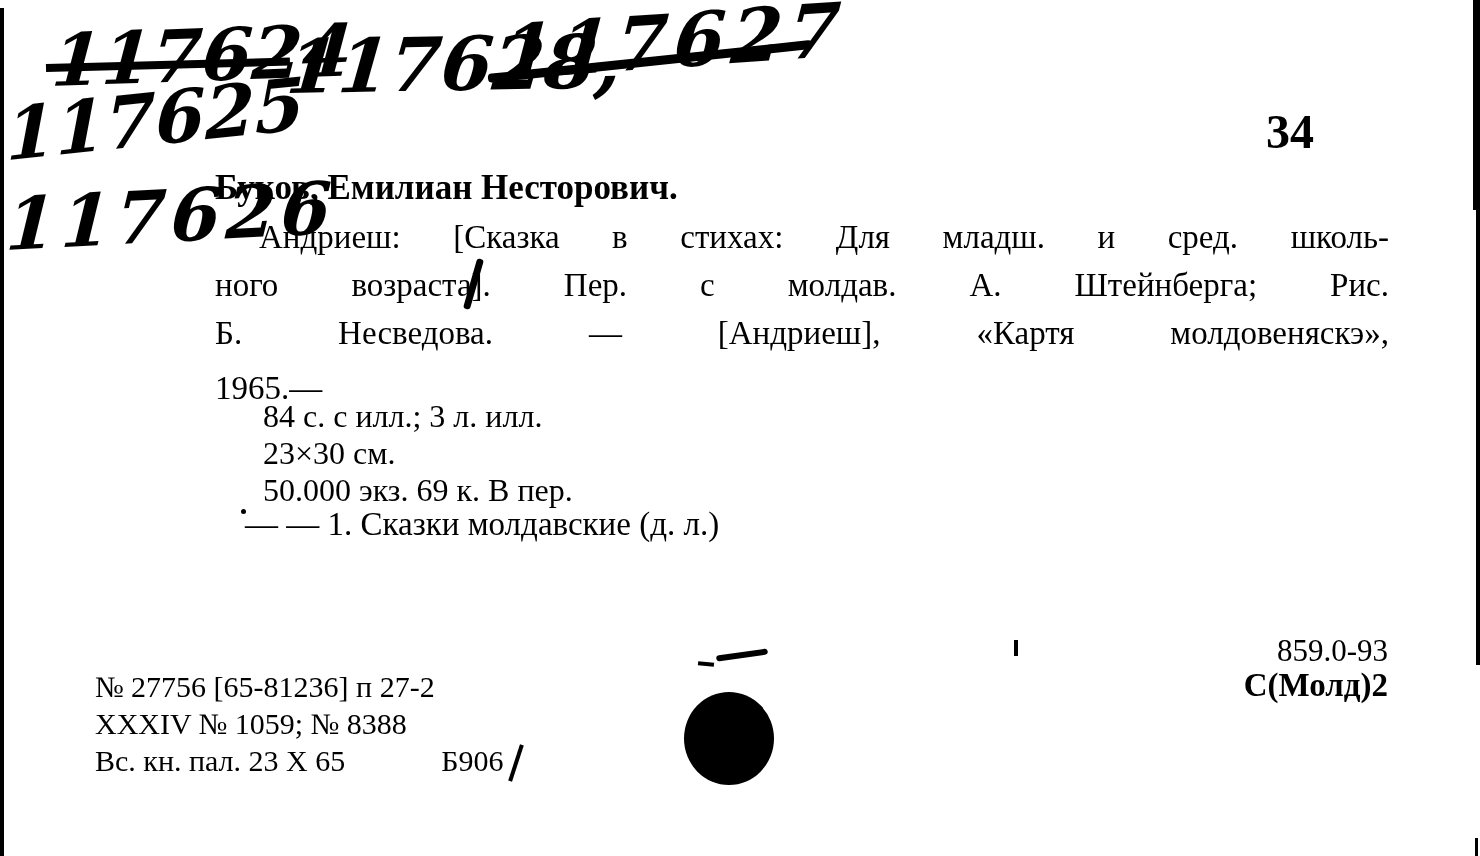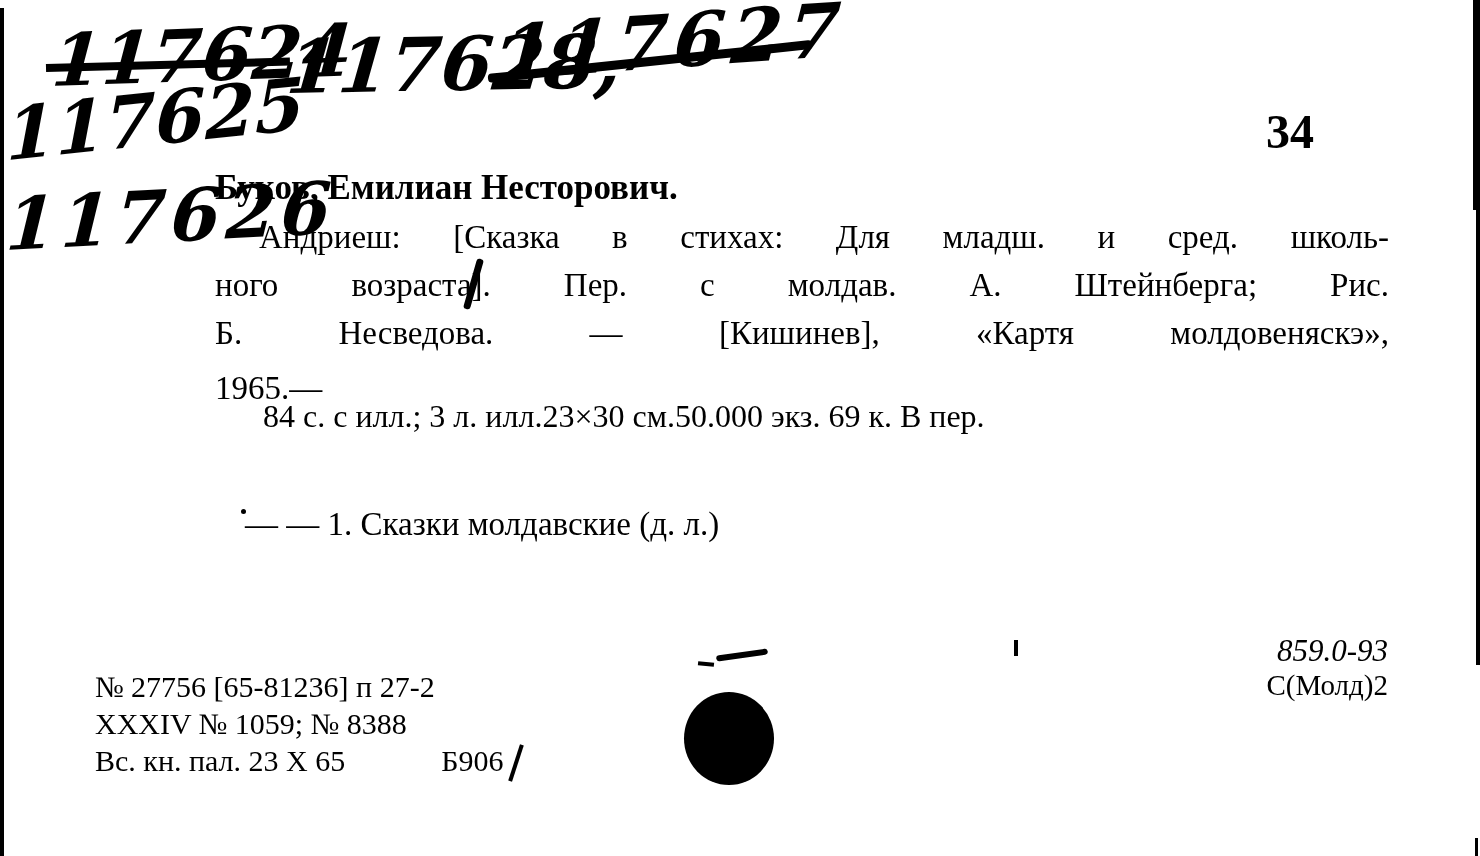--- a/index.html
+++ b/index.html
@@ -64,40 +64,41 @@
     font-size: 33px;
     text-align: justify; text-align-last: justify;
     white-space: normal;
   }
   .bl-2 { top: 219px; padding-left: 44px; }
   .bl-3 { top: 267px; }
   .bl-4 { top: 315px; }
   .bl-5 { top: 361px; text-align-last: left; width: auto; margin-top: 9px; }
   .stats {
     position: absolute; left: 263px; top: 398px; width: 1078px;
-    display: flex; 
+    display: flex; justify-content: space-between;
     font-size: 32px;
+    flex-direction: column;
   }
   .tracing {
     position: absolute; left: 245px; top: 506px;
     font-size: 33px; white-space: nowrap;
   }
   
   .footer-left {
     position: absolute; left: 95px; top: 668px;
     font-size: 30px; line-height: 37px; white-space: nowrap;
   }
   .footer-left .row { display: block; }
   .batch-code { margin-left: 96px; }
   .footer-right {
     position: absolute; right: 92px; top: 634px;
     text-align: right; font-size: 31px; line-height: 34px;
   }
-  .footer-right .udc { font-weight: 400; font-style: italic; }
-  .footer-right .cls { font-weight: 400; font-size: 29px; }
+  .footer-right .udc { font-weight: 400; }
+  .footer-right .cls { font-weight: 700; font-size: 33px; }
   
   .hole-punch {
     position: absolute; left: 684px; top: 692px;
     width: 90px; height: 93px; background: #000; border-radius: 50%;
   }
   .smudge-top {
     position: absolute; left: 716px; top: 652px; width: 52px; height: 6px;
     background: #000; transform: rotate(-8deg); border-radius: 3px;
   }
   .smudge-top2 {
@@ -137,21 +138,21 @@
   <div class="hw hw-crossed2">117627</div>
   <div class="strike strike-2"></div>
   <div class="hw hw-left1">117625</div>
   <div class="hw hw-left2">117626</div>
 
   <div class="page-num">34</div>
 
   <div class="author">Буков, Емилиан Несторович.</div>
   <div class="bl bl-3">ного возраста]. Пер. с молдав. А. Штейнберга; Рис.</div>
   <div class="bl bl-2">Андриеш: [Сказка в стихах: Для младш. и сред. школь-</div>
-  <div class="bl bl-4">Б. Несведова. — [Кишинев], «Картя молдовеняскэ»,</div>
+  <div class="bl bl-4">Б. Несведова. — [Андриеш], «Картя молдовеняскэ»,</div>
   <div class="bl bl-5">1965.—</div>
   <div class="mark-slash"></div>
 
   <div class="stats">
     <span>84 с. с илл.; 3 л. илл.</span>
     <span>23×30 см.</span>
     <span>50.000 экз. 69 к. В пер.</span>
   </div>
 
   <div class="mark-dot"></div>

